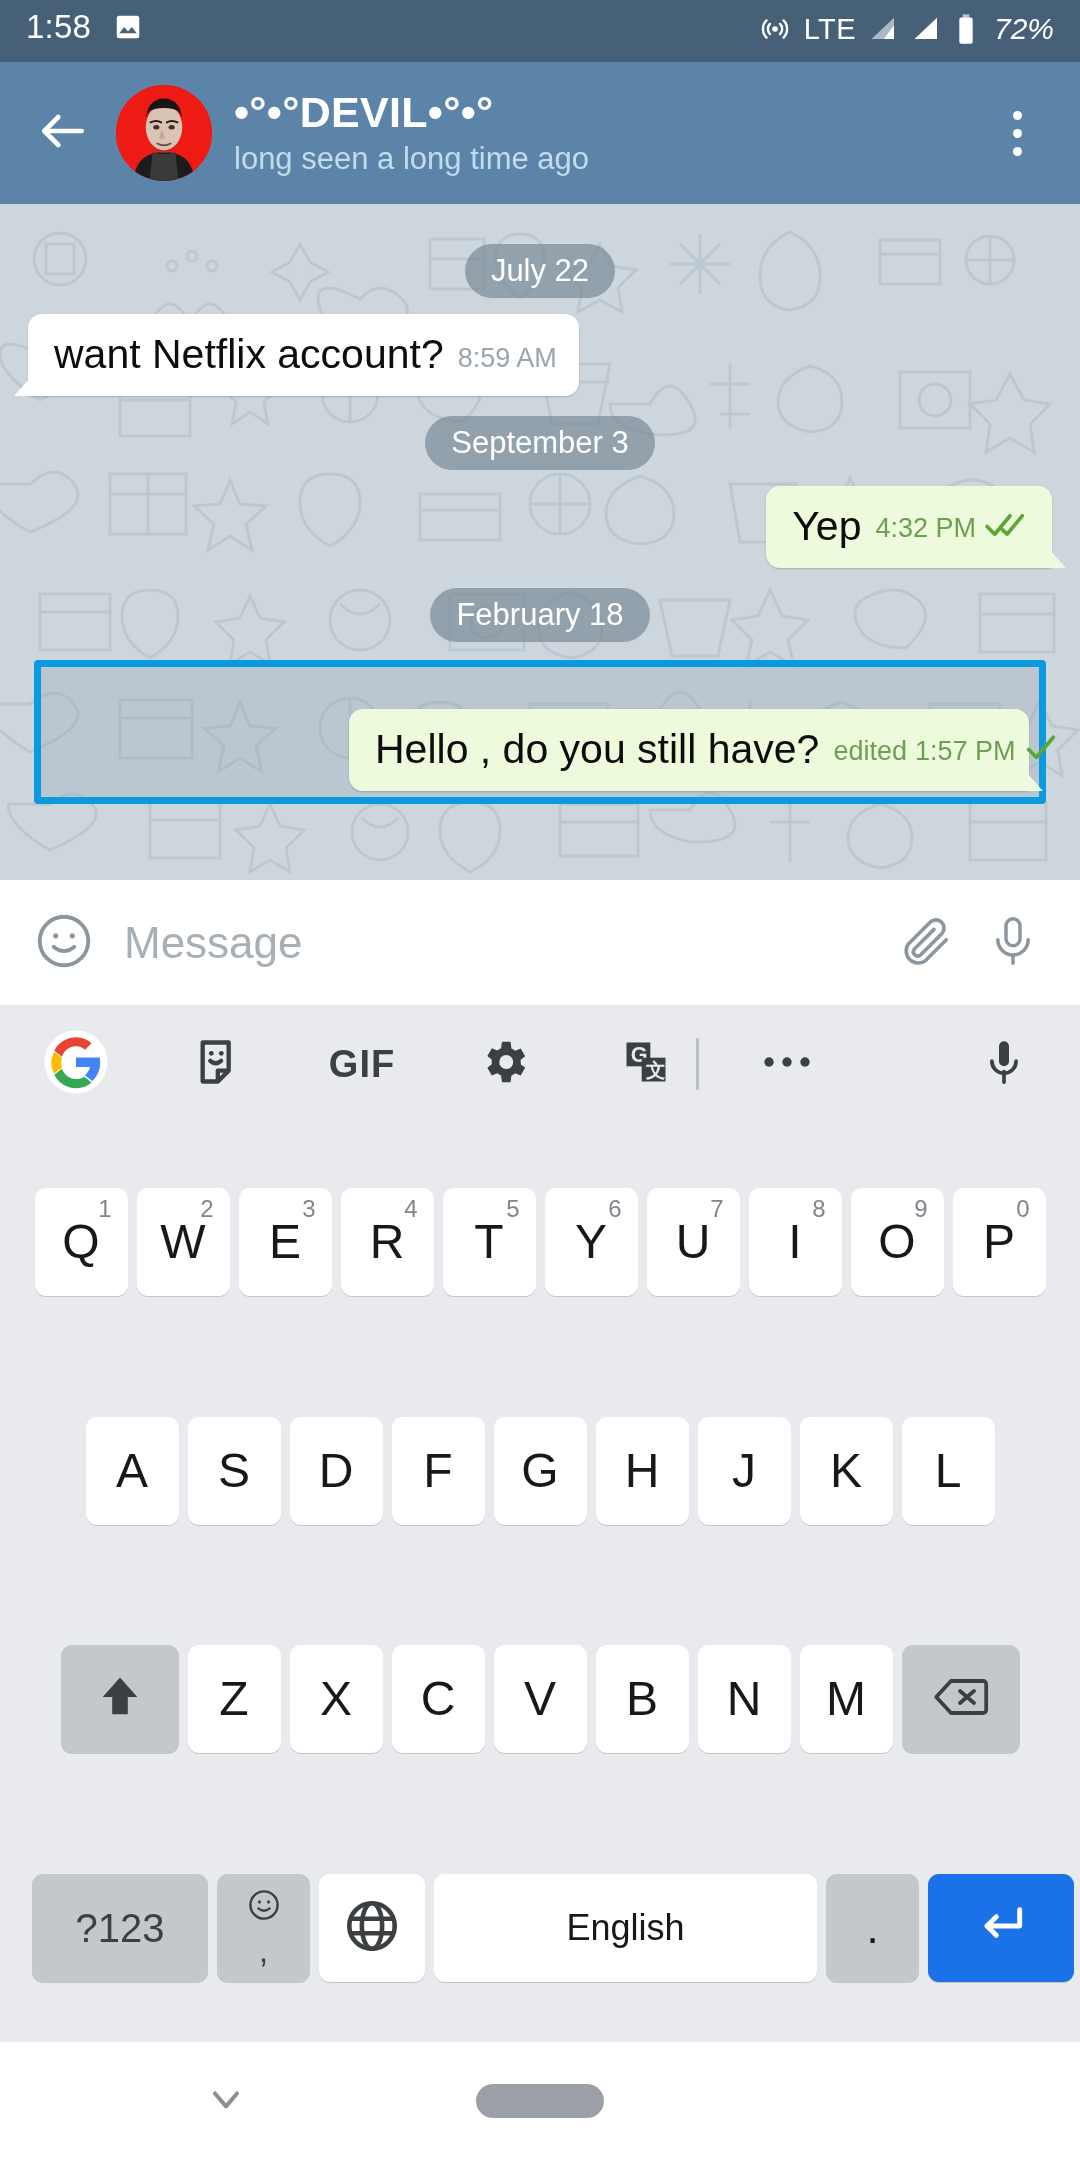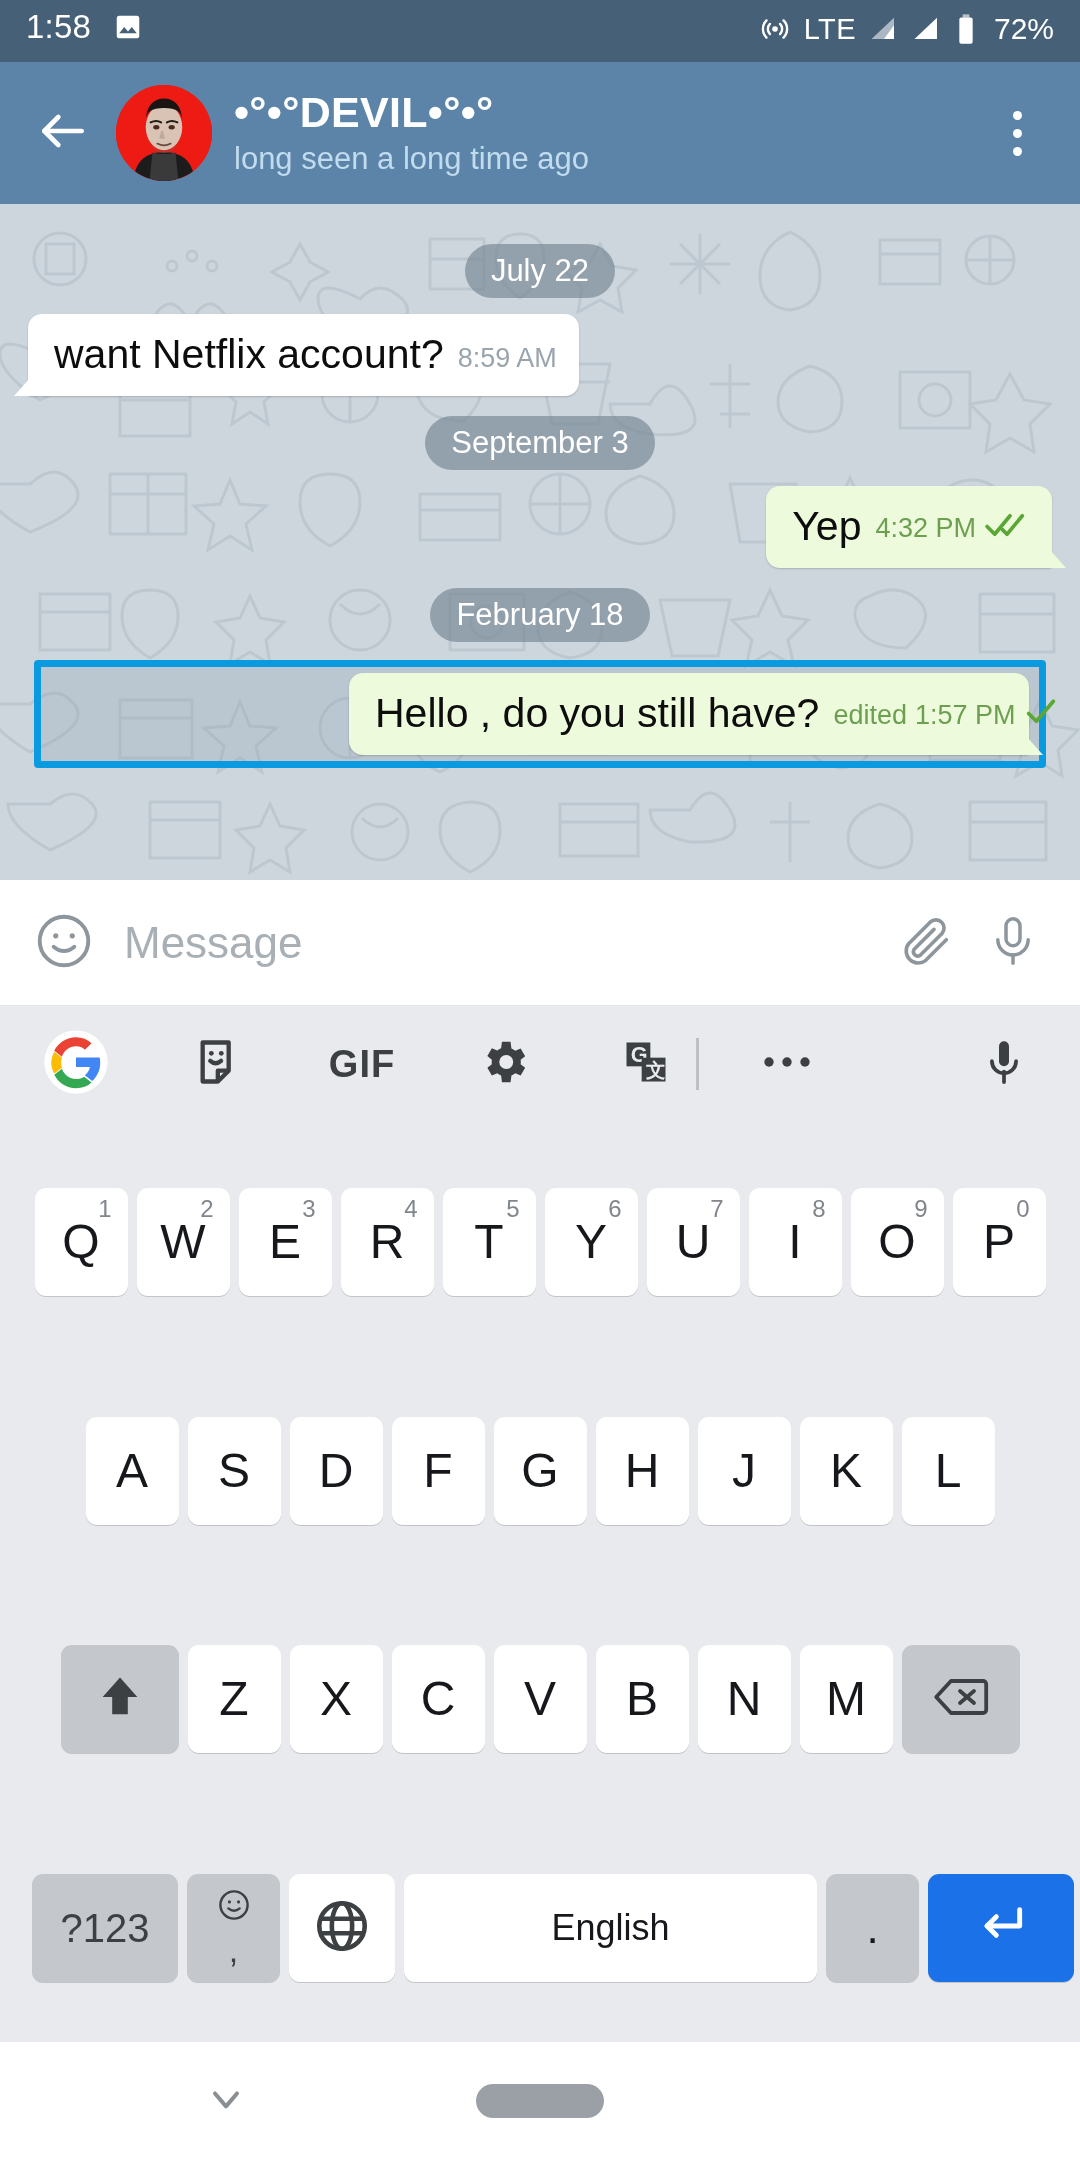--- a/index.html
+++ b/index.html
@@ -13,21 +13,21 @@
   
   .statusbar {
     height:62px; background:#466078; color:#fff;
     display:flex; align-items:flex-end; justify-content:space-between;
     padding:16px 26px; flex:0 0 62px;
   }
   .sb-left { display:flex; align-items:center; gap:22px; }
   .sb-time { font-size:33px; font-weight:400; letter-spacing:.2px; }
   .sb-right { display:flex; align-items:center; gap:13px; }
   .sb-lte { font-size:29px; letter-spacing:.4px; }
-  .sb-batt-pct { font-size:30px; margin-left:4px; }
+  .sb-batt-pct { font-size:30px; margin-left:4px;font-style:italic; }
   .ico { display:inline-flex; align-items:center; justify-content:center; }
 
   
   .chat-header {
     height:142px; background:#5b84a8; flex:0 0 142px;
     display:flex; align-items:center; padding:0 26px; gap:0;
   }
   .back-btn { width:74px; height:74px; display:flex; align-items:center; justify-content:center; flex:0 0 74px; }
   .avatar {
     width:96px; height:96px; border-radius:50%; flex:0 0 96px;
@@ -81,21 +81,21 @@
   .bubble.out::after {
     content:""; position:absolute; right:-14px; bottom:0;
     width:0; height:0; border:0 solid transparent;
     border-left:16px solid #eefadc; border-top:18px solid transparent;
   }
   .selected-wrap {
     border:7px solid #0a9ae0; border-radius:4px;
     margin:2px 12px 0 12px; padding:6px 4px;
     background:rgba(140,160,175,.28);
   }
-  .selected-wrap .msg-row { margin-bottom:0; }
+  .selected-wrap .msg-row { margin-bottom:0;margin-top:36px; }
 
   
   .input-bar {
     flex:0 0 126px; height:126px; background:#ffffff;
     display:flex; align-items:center; padding:0 30px; gap:0;
     border-bottom:1px solid #e3e6e8;
   }
   .emoji-btn { width:68px; height:68px; flex:0 0 68px; display:flex; align-items:center; justify-content:center; }
   .msg-placeholder { flex:1 1 auto; font-size:44px; color:#a8b0b6; margin-left:26px; }
   .in-icon { width:74px; height:74px; flex:0 0 74px; display:flex; align-items:center; justify-content:center; margin-left:12px; }
@@ -121,21 +121,21 @@
   .key.letter { width:93px; }
   .key.fn { background:#c4c8cc; }
   .key.wide { width:118px; }
   .key.space { flex:1 1 auto; max-width:420px; }
   .key.space .glyph { font-size:36px; }
   .key.enter { background:#1b72e8; width:146px; }
   .key.globe { width:106px; }
   .key.period { width:93px; background:#c4c8cc; }
   .key.period .glyph { font-size:44px; }
   .key.comma { width:93px; background:#c4c8cc; }
-  .key.num { width:146px; background:#c4c8cc;margin-left:26px; }
+  .key.num { width:176px; background:#c4c8cc;margin-left:26px; }
   .key.num .glyph { font-size:40px; color:#3c4043; }
   .key-sub-emoji { position:absolute; top:14px; font-size:26px; color:#3c4043; }
   .key-sub-comma { position:absolute; bottom:12px; font-size:34px; color:#3c4043; }
 
   
   .navbar {
     flex:0 0 118px; height:118px; background:#ffffff;
     display:flex; align-items:center; justify-content:center; position:relative;
   }
   .nav-hide { position:absolute; left:196px; display:flex; align-items:center; justify-content:center; width:60px; height:60px; }

